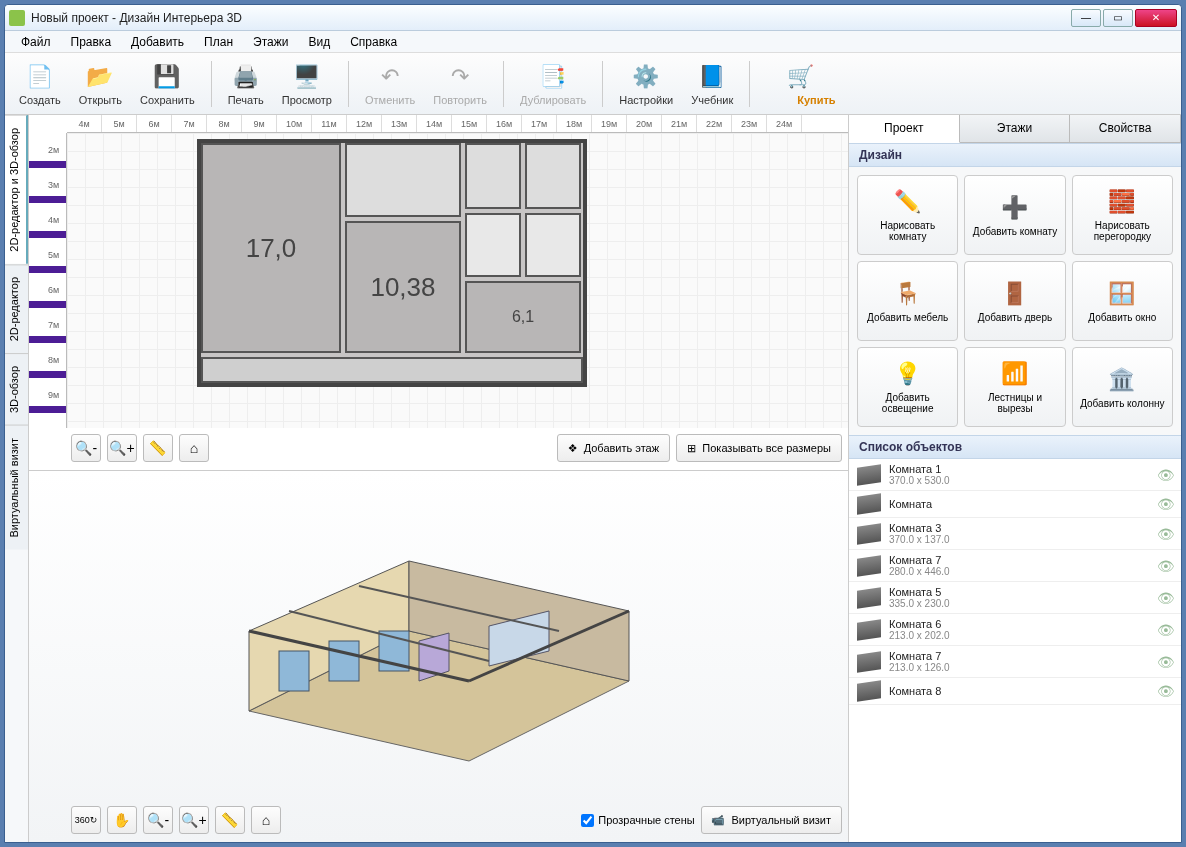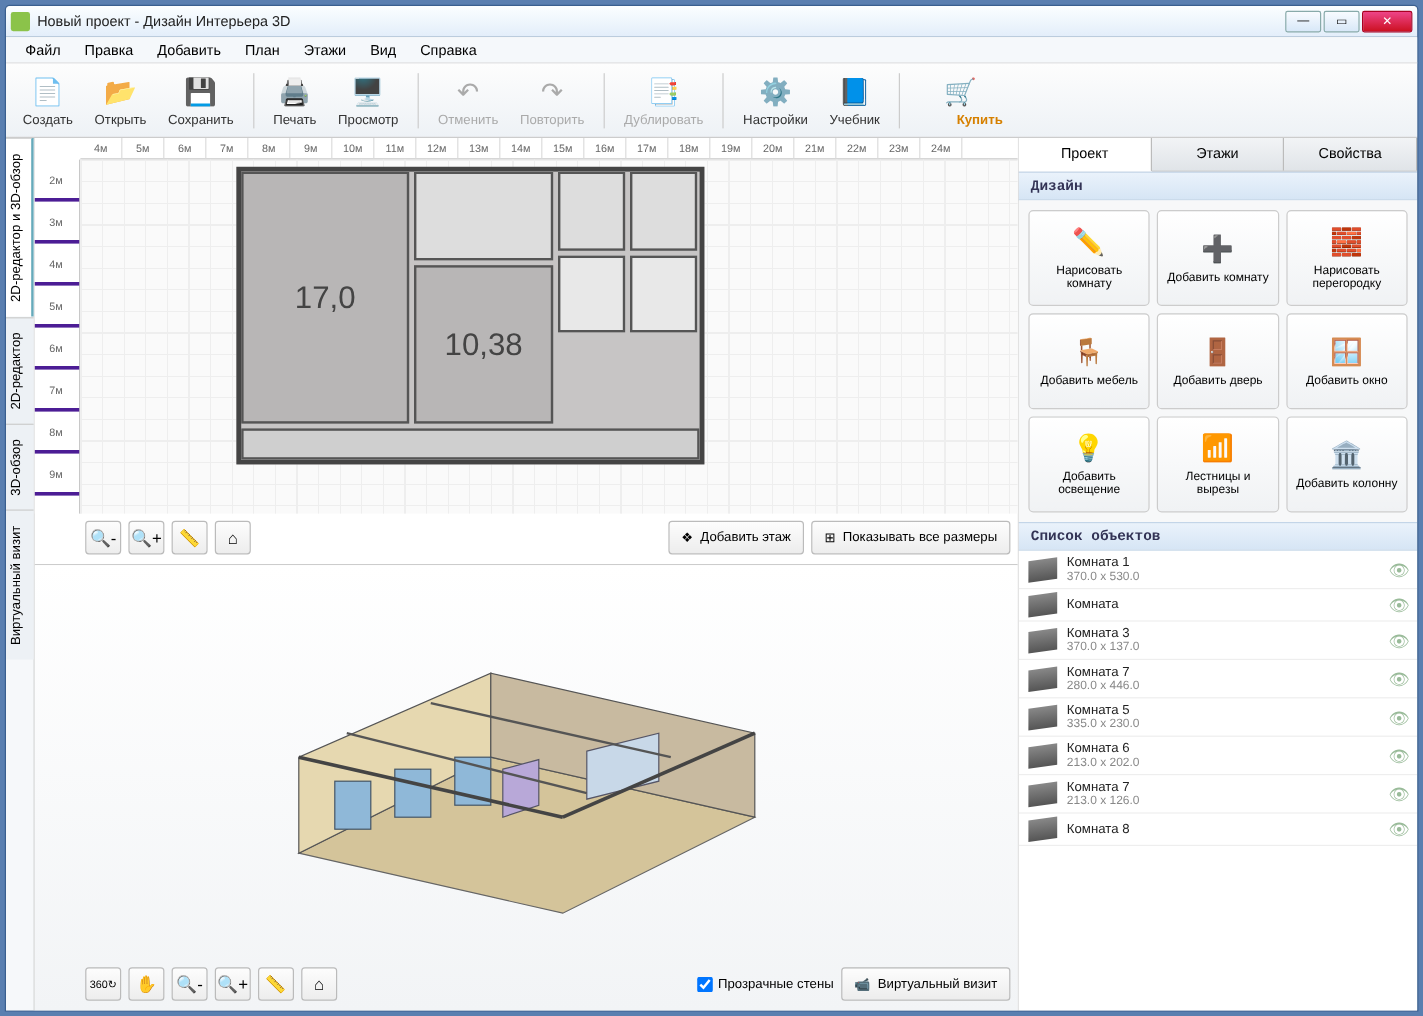--- a/index.html
+++ b/index.html
@@ -21,35 +21,35 @@
 .buy-label { color: #d68000; font-weight: bold; margin-left: 31px; }
 .main { flex: 1; display: flex; overflow: hidden; }
 .side-tabs { width: 24px; background: #f6f8fa; display: flex; flex-direction: column; border-right: 1px solid #ccc; }
 .side-tab { flex: 0 0 auto; writing-mode: vertical-rl; transform: rotate(180deg); padding: 12px 3px; font-size: 11px; border-bottom: 1px solid #ccc; cursor: pointer; text-align: center; background: #edf1f5; }
 .side-tab.active { background: #fff; border-left: 2px solid #6ab; }
 .views { flex: 1; display: flex; flex-direction: column; background: #fff; border-right: 1px solid #ccc; }
 .view2d { height: 356px; position: relative; background: #fff; border-bottom: 1px solid #ccc; }
 .ruler-h { position: absolute; top: 0; left: 38px; right: 0; height: 18px; background: #fff; border-bottom: 1px solid #bbb; display: flex; font-size: 9px; color: #666; }
 .ruler-h div { width: 35px; text-align: center; border-right: 1px solid #ddd; line-height: 18px; }
 .ruler-v { position: absolute; top: 18px; left: 0; width: 38px; bottom: 42px; background: #fff; border-right: 1px solid #bbb; font-size: 9px; color: #666; }
-.ruler-v div { height: 35px; padding-left: 12px; line-height: 35px; border-bottom: 3px solid #4c1d95; }
+.ruler-v div { height: 35px; padding-left: 12px; line-height: 35px; border-bottom: 7px solid #4c1d95; text-align: center; }
 .grid-area { position: absolute; top: 18px; left: 38px; right: 0; bottom: 42px; background-image: repeating-linear-gradient(#eee 0 1px, transparent 1px 18px), repeating-linear-gradient(90deg,#eee 0 1px, transparent 1px 18px); background-color: #fafafa; }
 .floorplan { position: absolute; top: 6px; left: 130px; width: 390px; height: 248px; border: 4px solid #444; background: #c7c5c5; }
 .room { position: absolute; background: #b8b6b6; border: 2px solid #555; display: flex; align-items: center; justify-content: center; font-size: 26px; color: #444; }
 .view2d-toolbar { position: absolute; left: 42px; right: 6px; bottom: 6px; height: 32px; display: flex; align-items: center; gap: 6px; }
 .tb-btn { width: 30px; height: 28px; border: 1px solid #bbb; background: linear-gradient(#fdfdfd,#ededed); border-radius: 3px; display: flex; align-items: center; justify-content: center; font-size: 14px; cursor: pointer; }
 .tb-btn-wide { padding: 0 10px; height: 28px; border: 1px solid #bbb; background: linear-gradient(#fdfdfd,#ededed); border-radius: 3px; display: flex; align-items: center; gap: 6px; font-size: 11px; cursor: pointer; }
 .view3d { flex: 1; position: relative; background: linear-gradient(#fff,#f2f4f6); }
 .house3d { position: absolute; left: 180px; top: 40px; width: 440px; height: 270px; }
 .view3d-toolbar { position: absolute; left: 42px; right: 6px; bottom: 6px; height: 32px; display: flex; align-items: center; gap: 6px; margin-top: 44px; }
 .right-panel { width: 332px; background: #f4f6f8; display: flex; flex-direction: column; }
 .rtabs { display: flex; height: 28px; border-bottom: 1px solid #bbb; }
 .rtab { flex: 1; text-align: center; line-height: 26px; font-size: 12px; border-right: 1px solid #bbb; background: linear-gradient(#f2f4f6,#e0e4e8); cursor: pointer; }
 .rtab.active { background: #fff; border-bottom: 1px solid #fff; margin-bottom: -1px; }
-.section-hdr { background: linear-gradient(#eaf2fb,#d6e5f5); padding: 4px 10px; font-size: 12px; font-weight: bold; color: #335; border-top: 1px solid #c3d5e8; border-bottom: 1px solid #c3d5e8; font-family: Liberation Mono, monospace; }
+.section-hdr { background: linear-gradient(#eaf2fb,#d6e5f5); padding: 4px 10px; font-size: 12px; font-weight: bold; color: #335; border-top: 1px solid #c3d5e8; border-bottom: 1px solid #c3d5e8; }
 .design-grid { display: grid; grid-template-columns: repeat(3,1fr); gap: 6px; padding: 8px; background: #f7f8f9; }
 .design-btn { border: 1px solid #ccc; border-radius: 4px; background: linear-gradient(#fff,#f0f2f4); height: 80px; display: flex; flex-direction: column; align-items: center; justify-content: center; font-size: 10px; text-align: center; cursor: pointer; padding: 4px; gap: 4px; }
 .design-btn .dico { width: 32px; height: 28px; display: flex; align-items: center; justify-content: center; font-size: 22px; }
 .obj-list { flex: 1; overflow-y: auto; background: #fff; }
 .obj-item { display: flex; align-items: center; padding: 4px 8px; border-bottom: 1px solid #eee; font-size: 11px; gap: 8px; cursor: pointer; }
 .obj-ico { width: 24px; height: 18px; background: linear-gradient(#888,#555); transform: skewY(-8deg); }
 .obj-txt { flex: 1; }
 .obj-name { font-size: 11px; color: #222; }
 .obj-dims { font-size: 10px; color: #888; }
 .obj-eye { width: 16px; color: #9b9; font-size: 14px; }
@@ -175,20 +175,23 @@
             <div>8м</div>
             <div>9м</div>
           </div>
         <div class="grid-area">
           <div class="floorplan">
             <div class="room" style="left:0;top:0;width:140px;height:210px">
                 <span>17,0</span>
               </div>
             <div class="room" style="left:144px;top:78px;width:116px;height:132px">
                 <span>10,38</span>
+              </div>
+            <div class="room" style="left:264px;top:138px;width:116px;height:72px;font-size:16px">
+                <span>6,1</span>
               </div>
             <div class="room" style="left:144px;top:0;width:116px;height:74px;background:#ddd"></div>
             <div class="room" style="left:264px;top:0;width:56px;height:66px;background:#ddd"></div>
             <div class="room" style="left:324px;top:0;width:56px;height:66px;background:#ddd"></div>
             <div class="room" style="left:264px;top:70px;width:56px;height:64px;background:#e8e8e8"></div>
             <div class="room" style="left:324px;top:70px;width:56px;height:64px;background:#e8e8e8"></div>
             <div class="room" style="left:0;top:214px;width:382px;height:26px;background:#cfcfcf"></div>
           </div>
         </div>
         <div class="view2d-toolbar">

